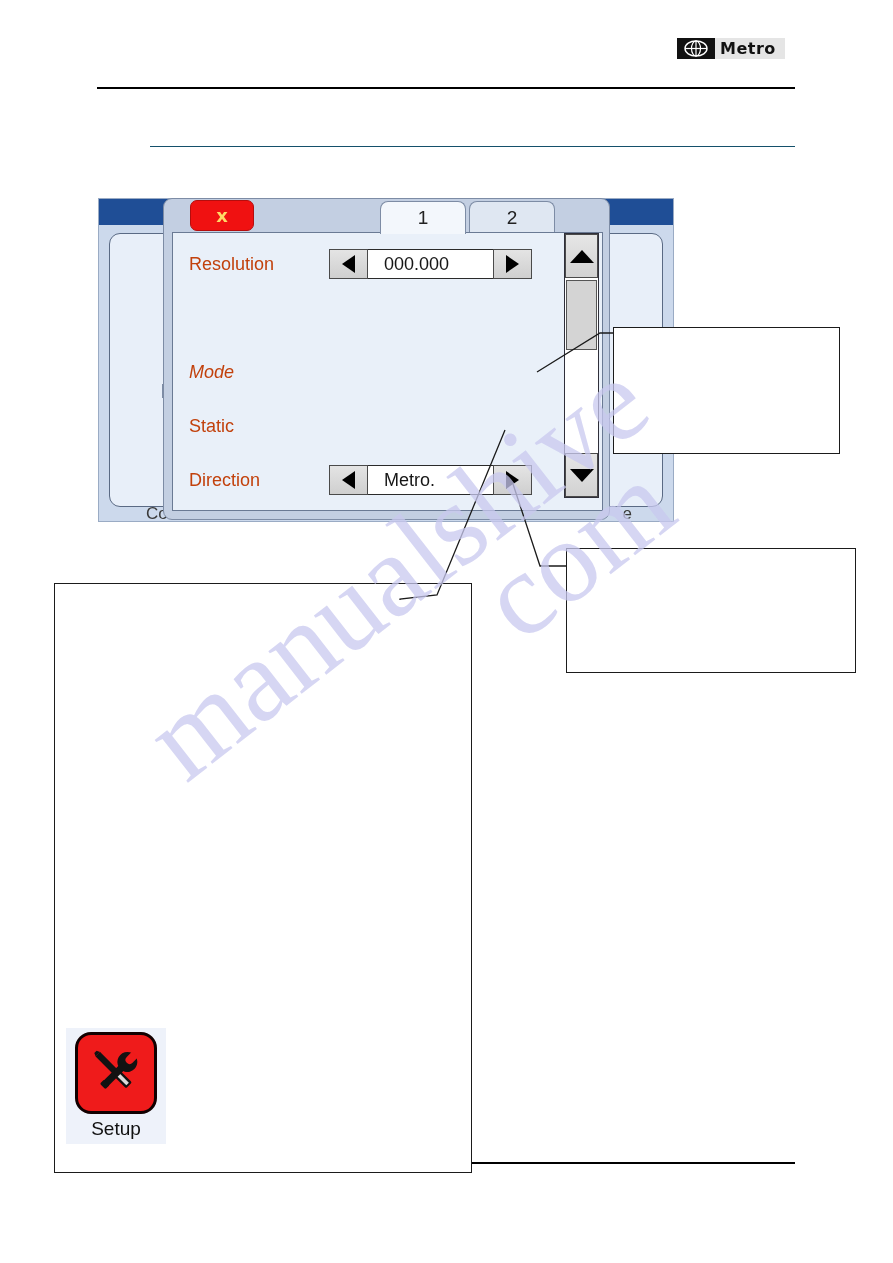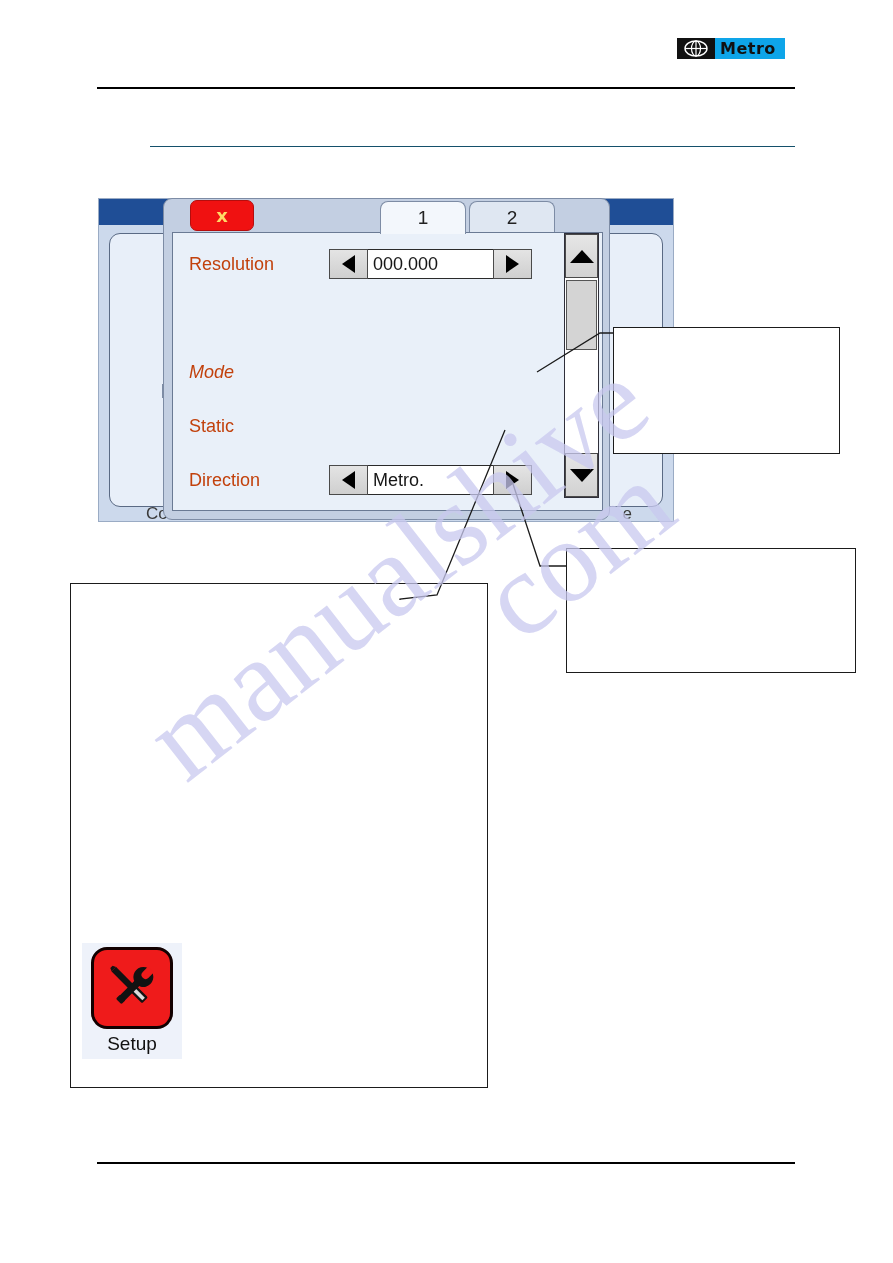--- a/index.html
+++ b/index.html
@@ -58,21 +58,21 @@
     background: #111111;
     display: flex;
     align-items: center;
     justify-content: center;
     flex: 0 0 auto;
   }
   .logo-globe svg { display: block; }
   .logo-word {
     flex: 1;
     height: 21px;
-    background: #0ea5e9;
+    background: #e5e5e5;
     color: #111111;
     font-size: 16px;
     font-weight: bold;
     letter-spacing: .5px;
     line-height: 21px;
     padding-left: 5px;
     font-family: "DejaVu Sans", sans-serif;
   }
 
   .rule-top {
@@ -247,21 +247,21 @@
     position: absolute;
     left: 39px; top: 0;
     right: 39px; height: 30px;
     background: #ffffff;
     border: 1px solid #2a2a2a;
     border-left: none;
     border-right: none;
     box-sizing: border-box;
     font-size: 18px;
     line-height: 29px;
-    padding-left: 5px;
+    padding-left: 16px;
     color: #161616;
     white-space: nowrap;
     overflow: hidden;
     font-family: "Liberation Sans", sans-serif;
     cursor: text;
   }
 
   
   .dlg-scroll {
     position: absolute;
@@ -306,21 +306,21 @@
   
   .callout {
     position: absolute;
     background: #ffffff;
     border: 1px solid #1b1b1b;
     box-sizing: border-box;
     z-index: 20;
   }
   .callout-upper { left: 613px; top: 327px; width: 227px; height: 127px; }
   .callout-lower { left: 566px; top: 548px; width: 290px; height: 125px; }
-  .callout-big   { left: 54px; top: 583px; width: 418px; height: 505px; margin-left: 16px; }
+  .callout-big   { left: 54px; top: 583px; width: 418px; height: 590px; }
   .callout-text {
     display: block;
     padding: 9px 11px;
     font-size: 14px;
     line-height: 1.35;
     color: #111111;
     font-family: "Liberation Sans", sans-serif;
     white-space: pre-wrap;
   }
 

